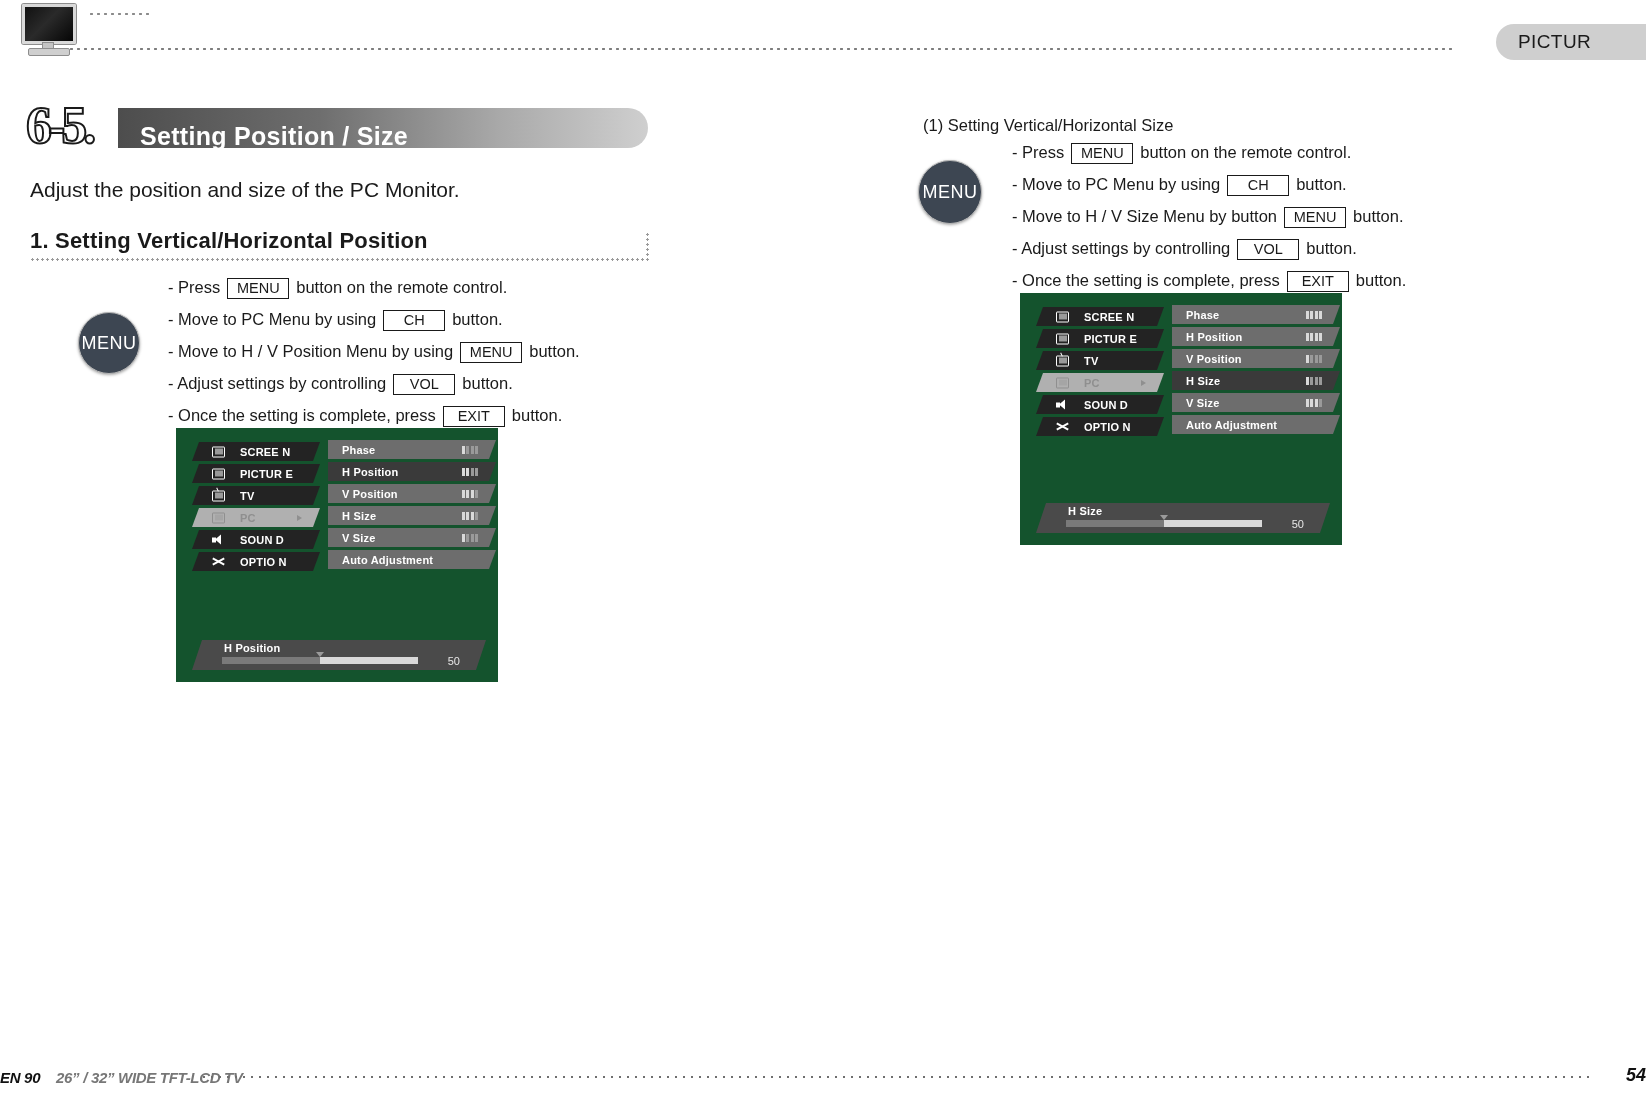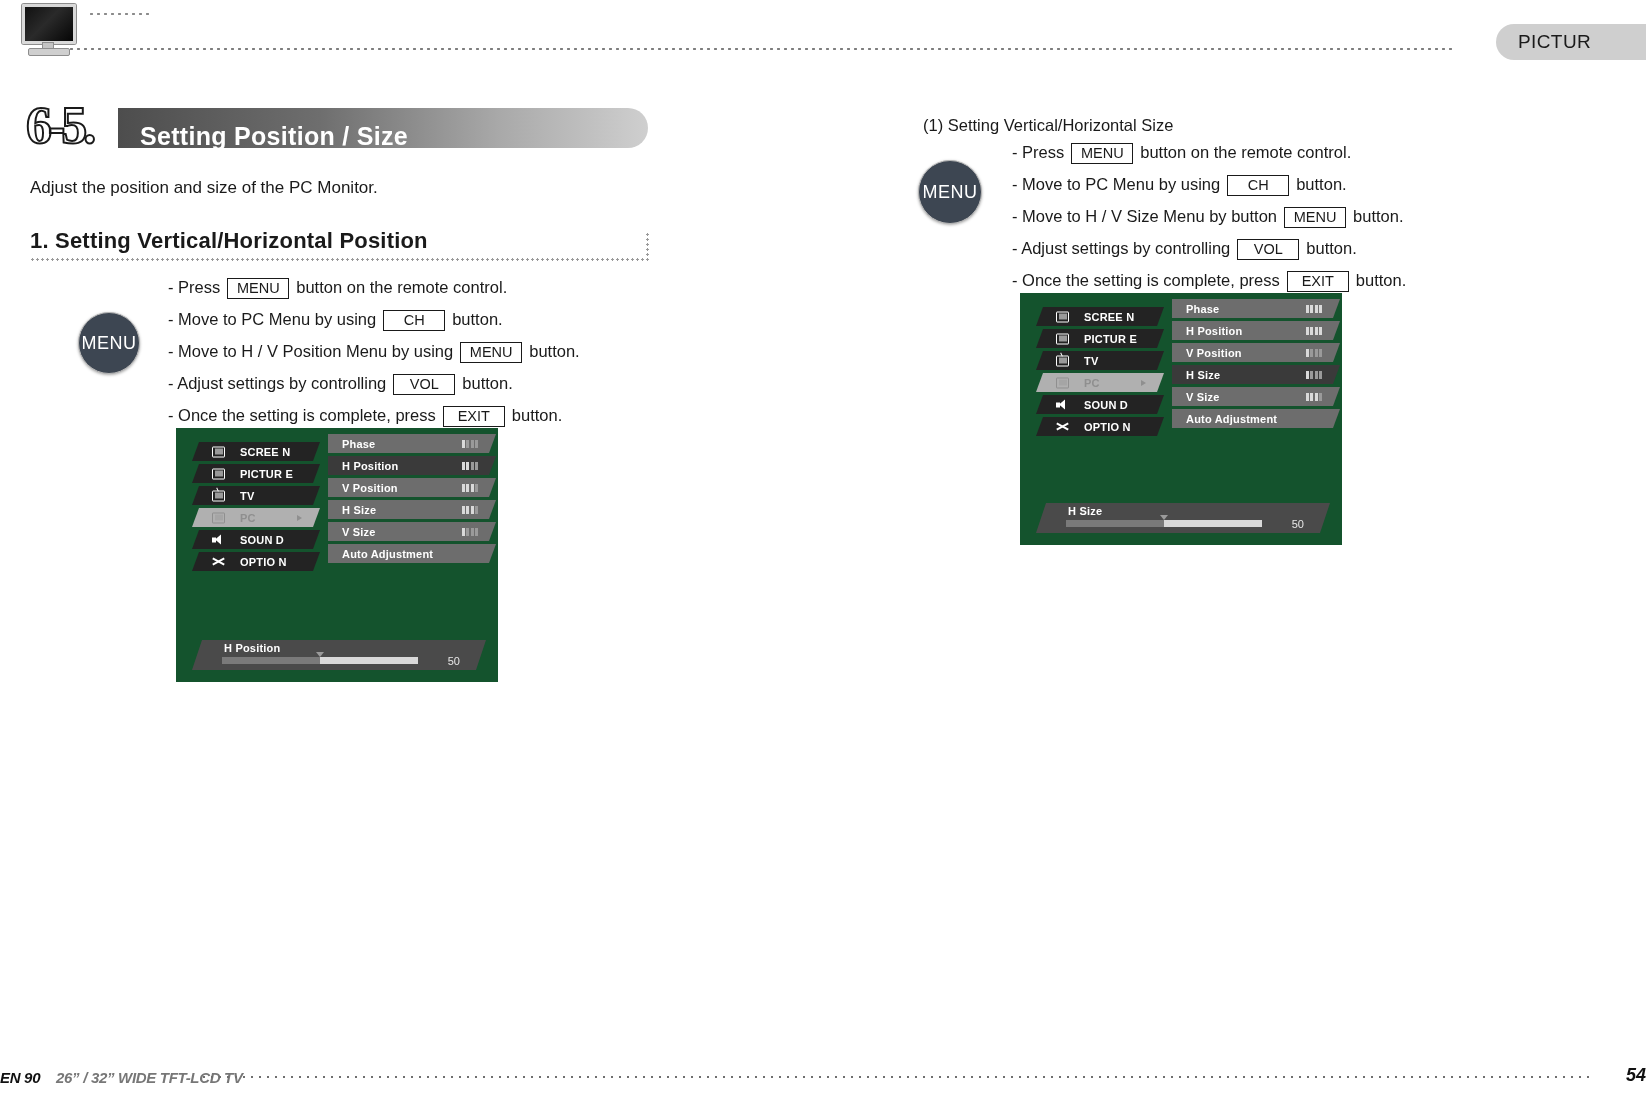--- a/index.html
+++ b/index.html
@@ -55,21 +55,21 @@
     background:linear-gradient(to right,#4d4d4d 0%,#6e6e6e 38%,#a9a9a9 72%,#cfcfcf 100%);
     display:flex;align-items:center;
   }
   .sec-bar-title{
     color:#fff;font-size:25px;font-weight:bold;
     padding-left:22px;letter-spacing:.3px;margin-top:16px;
   }
 
   .intro-text{
     position:absolute;left:30px;top:178px;
-    font-size:17px;color:#1a1a1a;text-align:right;
+    font-size:21px;color:#1a1a1a;text-align:right;
   }
 
   .sub-head{
     position:absolute;left:30px;top:228px;width:620px;
     font-size:22px;font-weight:bold;color:#1a1a1a;
     padding-bottom:8px;letter-spacing:.2px;
   }
   .sub-head-rule{
     position:absolute;left:30px;top:258px;width:620px;height:3px;
     background-image:radial-gradient(circle,#9a9a9a 1.1px,transparent 1.3px);
@@ -103,21 +103,21 @@
   .right-head{
     position:absolute;left:923px;top:116px;
     font-size:16.5px;color:#1a1a1a;
   }
 
   
   .osd{
     position:absolute;background:#14532d;
   }
   .osd-left-col{position:absolute;left:16px;top:14px;width:128px;}
-  .osd-right-col{position:absolute;left:152px;top:6px;width:168px;}
+  .osd-right-col{position:absolute;left:152px;top:12px;width:168px;}
 
   .osd-item{
     position:relative;height:19px;margin-bottom:3px;
     display:flex;align-items:center;
     color:#ffffff;font-size:11px;font-weight:bold;
     letter-spacing:.2px;
   }
   
   .osd-cat{
     background:#232323;

